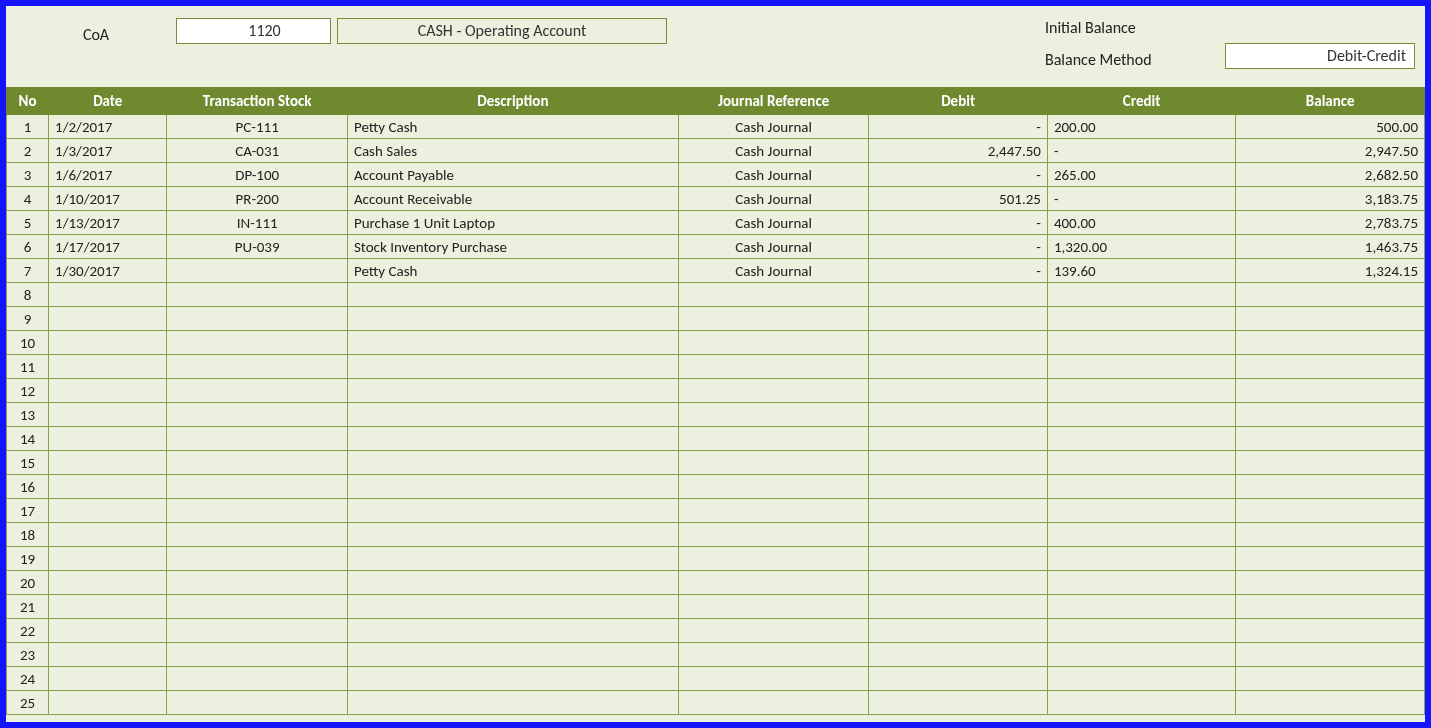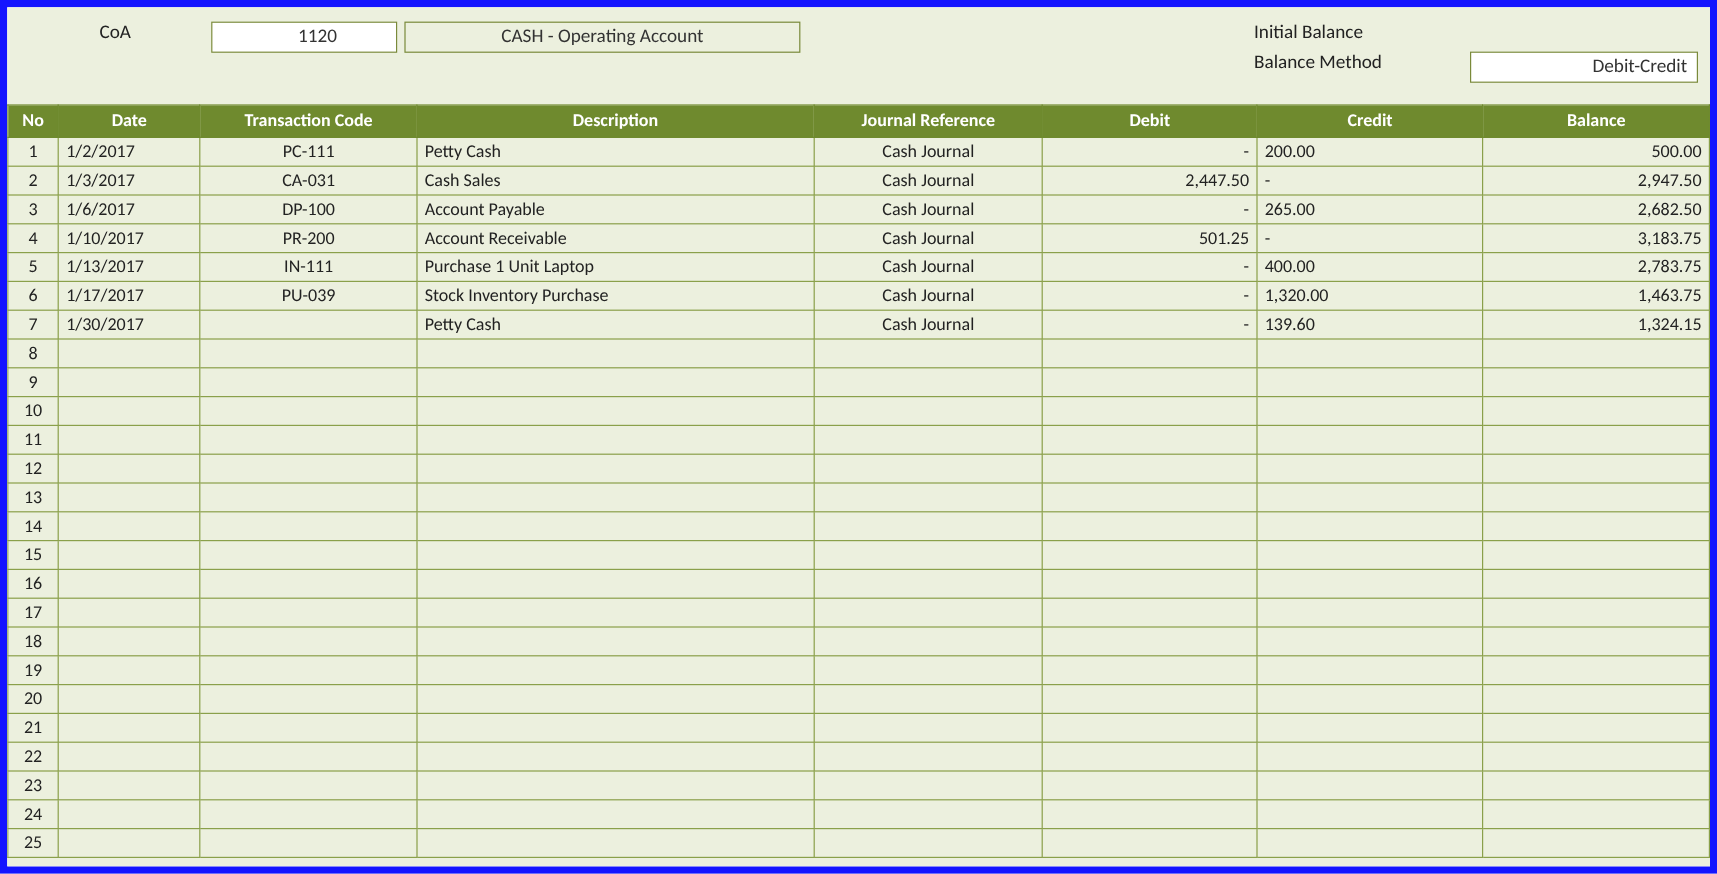--- a/index.html
+++ b/index.html
@@ -18,21 +18,21 @@
     width: 100%;
     height: 100%;
     padding-top: 12px;
   }
   .top-area {
     display: flex;
     justify-content: space-between;
     padding: 0 10px 18px 10px;
   }
   .top-left, .top-right { display: flex; flex-direction: column; gap: 6px; }
-  .top-row { display: flex; align-items: flex-start; gap: 0; }
+  .top-row { display: flex; align-items: flex-end; gap: 0; }
   .lbl { font-size: 16px; color: #222; }
   .lbl-coa { width: 160px; text-align: center; }
   .lbl-ib, .lbl-bm { width: 180px; text-align: left; }
   .fld {
     border: 1px solid #7a8a3a;
     background: #fff;
     padding: 2px 8px;
     font-size: 16px;
     height: 26px;
     line-height: 20px;
@@ -108,21 +108,21 @@
         <col class="col-desc">
       <col class="col-jref">
         <col class="col-debit">
         <col class="col-credit">
         <col class="col-bal">
     </colgroup>
     <thead>
       <tr>
         <th class="col-no">No</th>
         <th class="col-date">Date</th>
-        <th class="col-code">Transaction Code</th>
+        <th class="col-code">Transaction Stock</th>
         <th class="col-desc">Description</th>
         <th class="col-jref">Journal Reference</th>
         <th class="col-debit">Debit</th>
         <th class="col-credit">Credit</th>
         <th class="col-bal">Balance</th>
       </tr>
     </thead>
     <tbody id="ledger-body">
         <tr>
           <td class="col-no">1</td>

